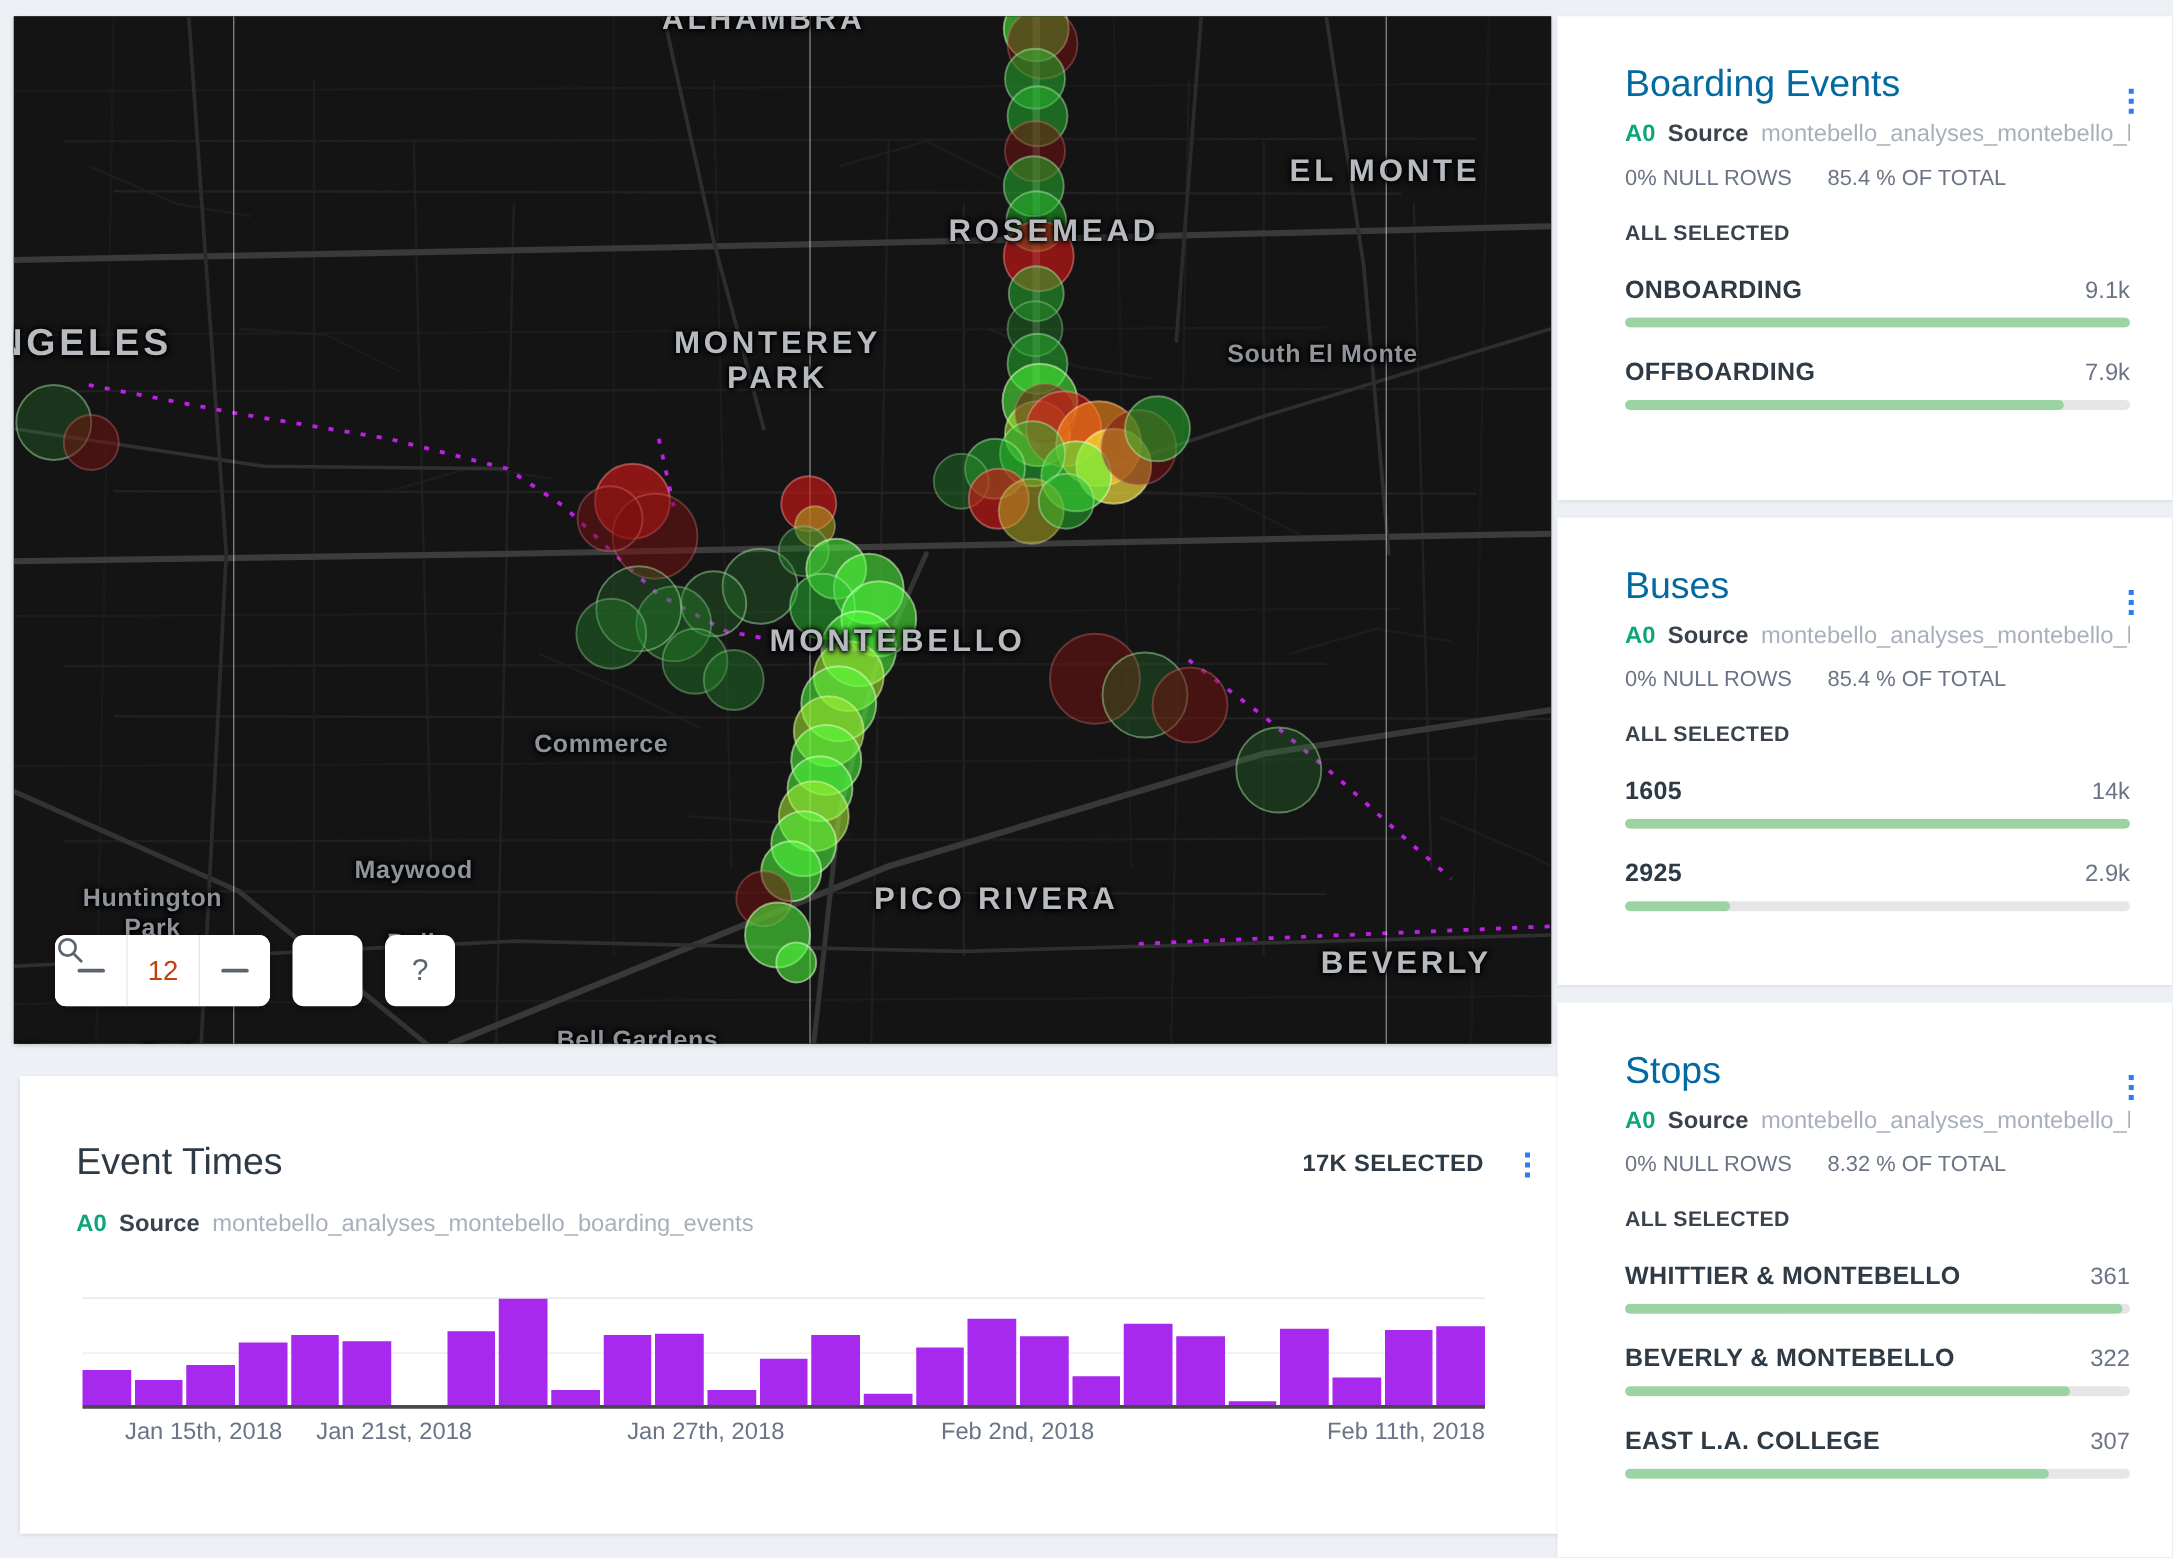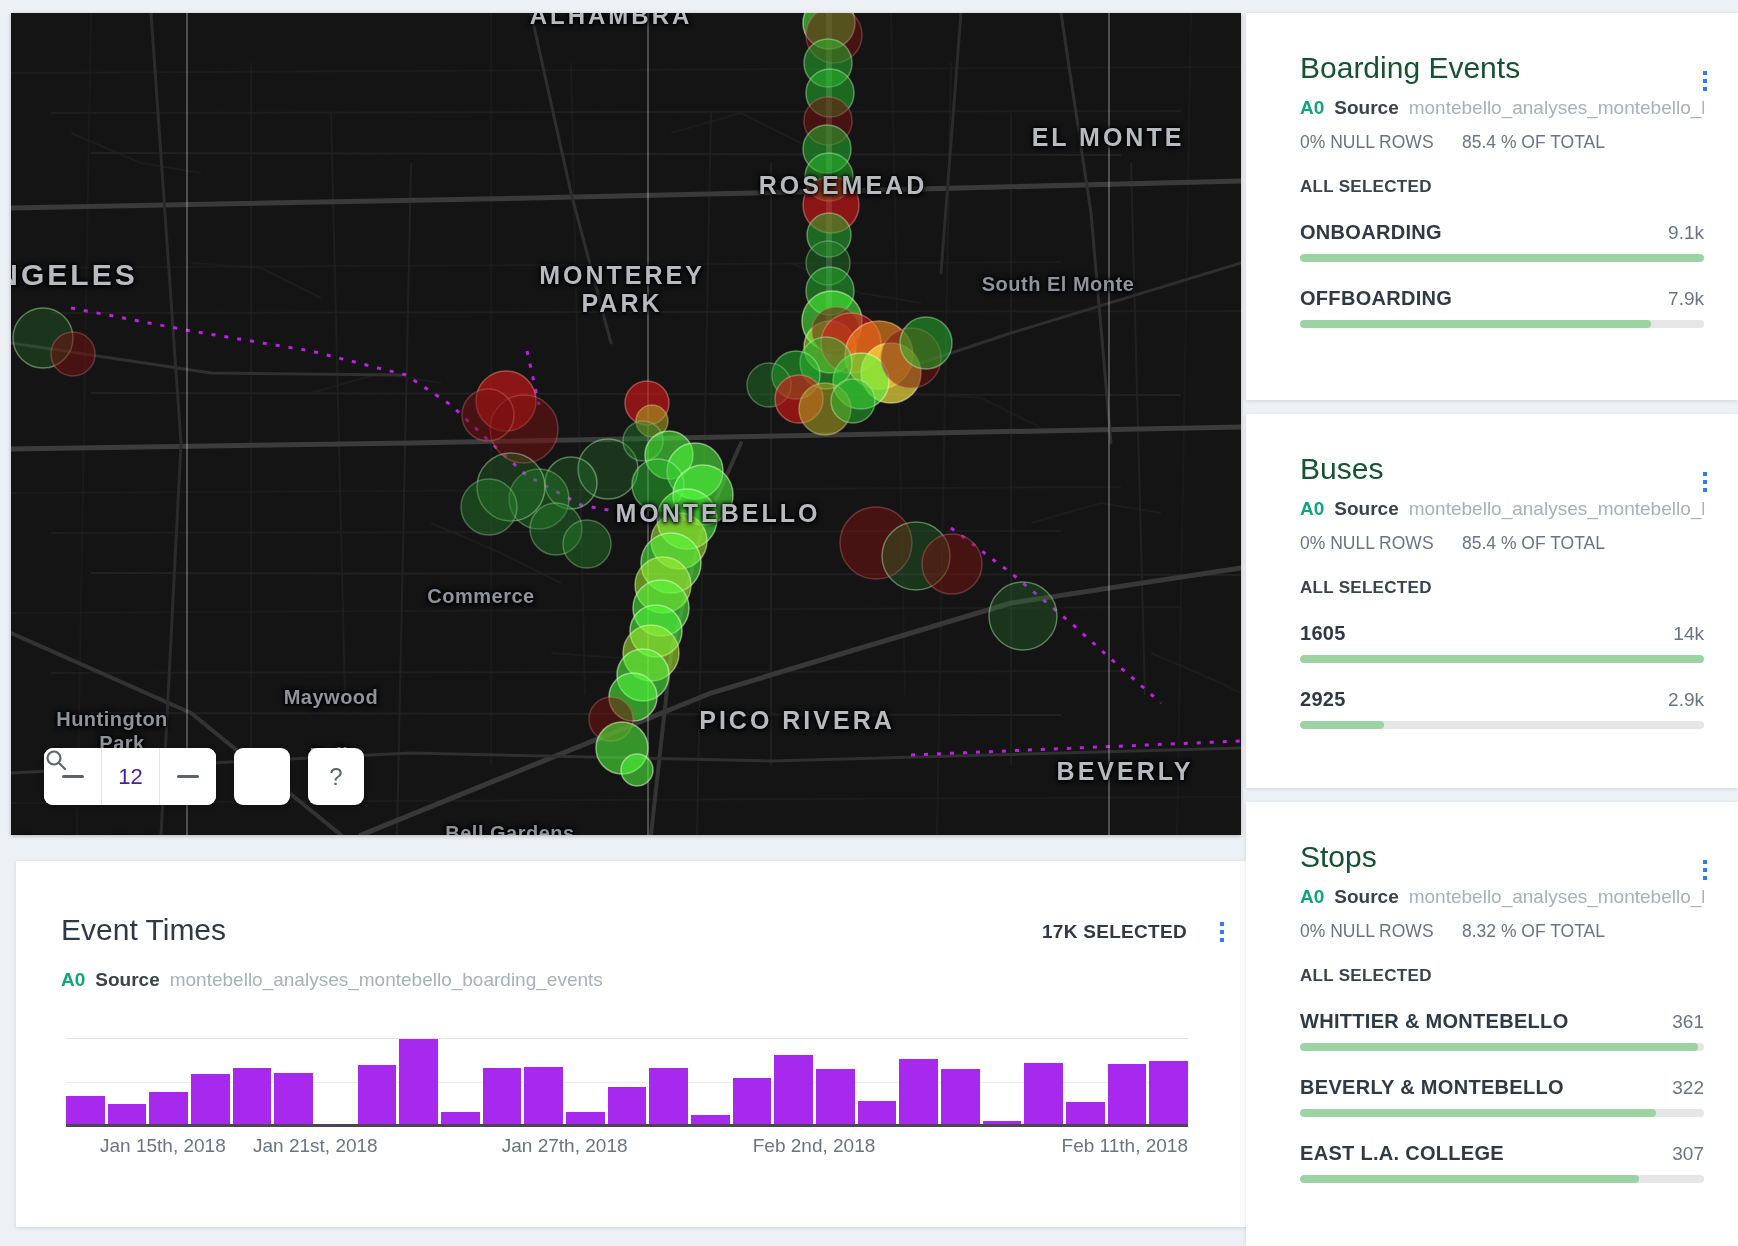--- a/index.html
+++ b/index.html
@@ -15,21 +15,21 @@
   .mlabel.city{color:#b7bbbf;letter-spacing:3px;}
   .mlabel.town{color:#8f949a;letter-spacing:.5px;}
 
   .map-controls{position:absolute;left:33px;bottom:30px;display:flex;gap:18px;align-items:stretch;}
   .zoom-group{display:flex;background:#fff;border-radius:9px;height:57px;
               box-shadow:0 1px 5px rgba(0,0,0,.35);overflow:hidden;}
   .zoom-group .cell{width:57px;display:flex;align-items:center;justify-content:center;border:none;
                     background:#fff;cursor:pointer;}
   .zoom-group .cell + .cell{border-left:1px solid #e6e6e6;}
   .dash{display:inline-block;width:22px;height:3px;background:#5b6570;border-radius:2px;}
-  .zoom-num{color:#4c1d95;font-size:22px;text-align:center;}
+  .zoom-num{color:#c2410c;font-size:22px;text-align:center;}
   .sq-btn{width:56px;height:57px;background:#fff;border:none;border-radius:9px;cursor:pointer;
           box-shadow:0 1px 5px rgba(0,0,0,.35);display:flex;align-items:center;justify-content:center;
           color:#5b6570;font-size:24px;font-family:inherit;}
 
   
   .events-card{position:absolute;left:16px;top:861px;width:1223px;height:366px;background:#fff;
                box-shadow:0 1px 4px rgba(0,0,0,.12);padding-left:28px;}
   .ev-head{position:absolute;left:45px;right:40px;top:52px;display:flex;align-items:flex-start;
            justify-content:space-between;}
   .ev-title{font-size:30px;font-weight:400;color:#2e3a45;margin:0;}
@@ -45,21 +45,21 @@
   .hist:before{content:"";position:absolute;left:0;right:0;top:50%;height:1px;background:#ececec;}
   .hist:after{content:"";position:absolute;left:0;right:0;bottom:-3px;height:3px;background:#4e4452;}
   .hist .bar{flex:1 1 0;background:#a829ee;position:relative;z-index:1;}
   .hist-ticks{position:absolute;left:50px;top:274px;width:1122px;height:26px;
               font-size:19px;color:#6a7485;}
   .hist-ticks span{position:absolute;white-space:nowrap;}
 
   
   .side-card{position:absolute;left:1246px;width:492px;background:#fff;box-sizing:border-box;
              padding:0 34px 0 54px;box-shadow:0 1px 4px rgba(0,0,0,.12);}
-  .side-card h2{font-size:30px;font-weight:400;color:#14532d;margin:0;padding-top:38px;}
+  .side-card h2{font-size:30px;font-weight:400;color:#0369a1;margin:0;padding-top:38px;}
   .side-card .dots{position:absolute;right:28px;top:55px;}
   .meta-line{margin-top:13px;font-size:17.5px;color:#6a7485;display:flex;}
   .meta-line .m1{min-width:162px;}
   .all-sel{margin-top:24px;font-size:17px;font-weight:700;color:#39424d;letter-spacing:.3px;}
   .rows{margin-top:24px;}
   .row{margin-bottom:25px;cursor:pointer;}
   .row-top{display:flex;justify-content:space-between;align-items:baseline;}
   .row-label{font-size:20px;font-weight:700;color:#2e3a45;letter-spacing:.3px;}
   .row-value{font-size:19px;color:#6a7485;}
   .pbar{margin-top:10px;height:8px;border-radius:4px;background:#e6e6e8;overflow:hidden;}
@@ -209,21 +209,21 @@
         <span class="mlabel city" style="left: 600px; top: 3px; font-size: 24px;">ALHAMBRA</span>
         <span class="mlabel city" style="left: 56px; top: 262px; font-size: 30px;">NGELES</span>
         <span class="mlabel city" style="left: 1097px; top: 124px; font-size: 25px;">EL MONTE</span>
         <span class="mlabel city" style="left: 832px; top: 172px; font-size: 25px;">ROSEMEAD</span>
         <span class="mlabel city" style="left: 611px; top: 262px; font-size: 25px;">MONTEREY</span>
         <span class="mlabel city" style="left: 611px; top: 290px; font-size: 25px;">PARK</span>
         <span class="mlabel town" style="left: 1047px; top: 271px; font-size: 20px;">South El Monte</span>
         <span class="mlabel city" style="left: 707px; top: 500px; font-size: 25px;">MONTEBELLO</span>
         <span class="mlabel town" style="left: 470px; top: 583px; font-size: 20px;">Commerce</span>
         <span class="mlabel town" style="left: 320px; top: 684px; font-size: 20px;">Maywood</span>
-        <span class="mlabel town" style="left: 101px; top: 706px; font-size: 20px;">Huntington</span>
+        <span class="mlabel town" style="left: 111px; top: 706px; font-size: 20px;">Huntington</span>
         <span class="mlabel town" style="left: 111px; top: 730px; font-size: 20px;">Park</span>
         <span class="mlabel town" style="left: 318px; top: 742px; font-size: 20px;">Bell</span>
         <span class="mlabel city" style="left: 786px; top: 707px; font-size: 25px;">PICO RIVERA</span>
         <span class="mlabel city" style="left: 1114px; top: 758px; font-size: 25px;">BEVERLY</span>
         <span class="mlabel town" style="left: 499px; top: 820px; font-size: 20px;">Bell Gardens</span>
         <span class="mlabel town" style="left: 75px; top: 831px; font-size: 20px;">Firestone Park</span>
       </div>
 
     <div class="map-controls">
       <div class="zoom-group">

